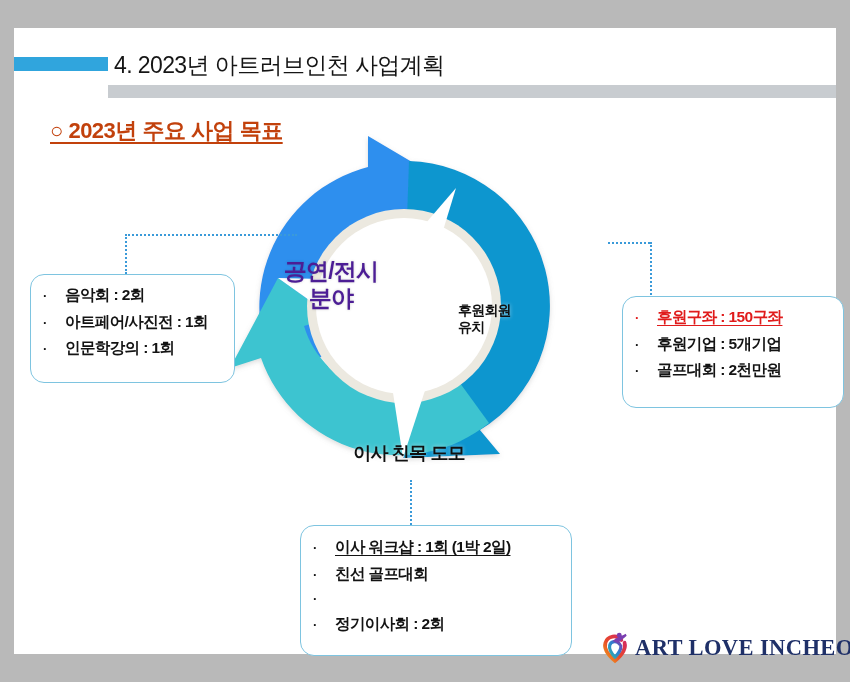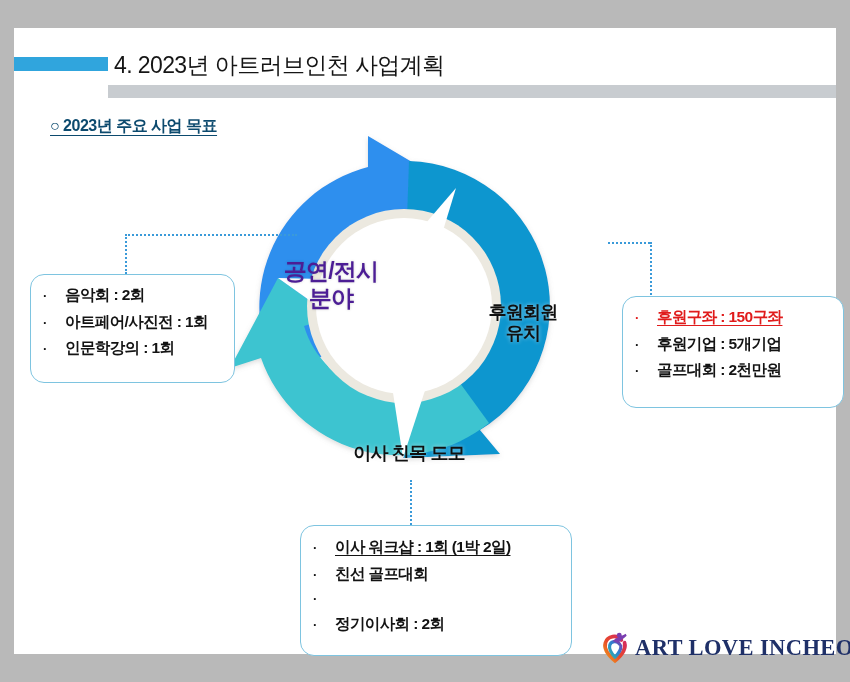--- a/index.html
+++ b/index.html
@@ -53,23 +53,23 @@
     letter-spacing: -0.6px;
     line-height: 38px;
     white-space: nowrap;
   }
 
   
   #section-heading {
     position: absolute;
     left: 36px;
     top: 88px;
-    font-size: 16px;
+    font-size: 22px;
     font-weight: 700;
-    color: #0c4a6e;
+    color: #c2410c;
     letter-spacing: -0.5px;
     text-decoration: underline;
     text-underline-offset: 4px;
     white-space: nowrap;
   }
 
   
   #cycle {
     position: absolute;
     left: 204px;
@@ -92,23 +92,23 @@
     top: 138px;
     width: 130px;
     font-size: 23px;
     color: #4c1d95;
     text-shadow: 0 0 3px rgba(0,0,0,0.18);
   }
   #label-sponsor {
     left: 240px;
     top: 182px;
     width: 130px;
-    font-size: 18px;
+    font-size: 14px;
     color: #101010;
-    text-align: center;
+    text-align: left;
     text-shadow: 0 0 4px rgba(255,255,255,0.55);
   }
   #label-board {
     left: 96px;
     top: 323px;
     width: 190px;
     font-size: 18px;
     color: #101010;
     text-shadow: 0 0 4px rgba(255,255,255,0.5);
   }

